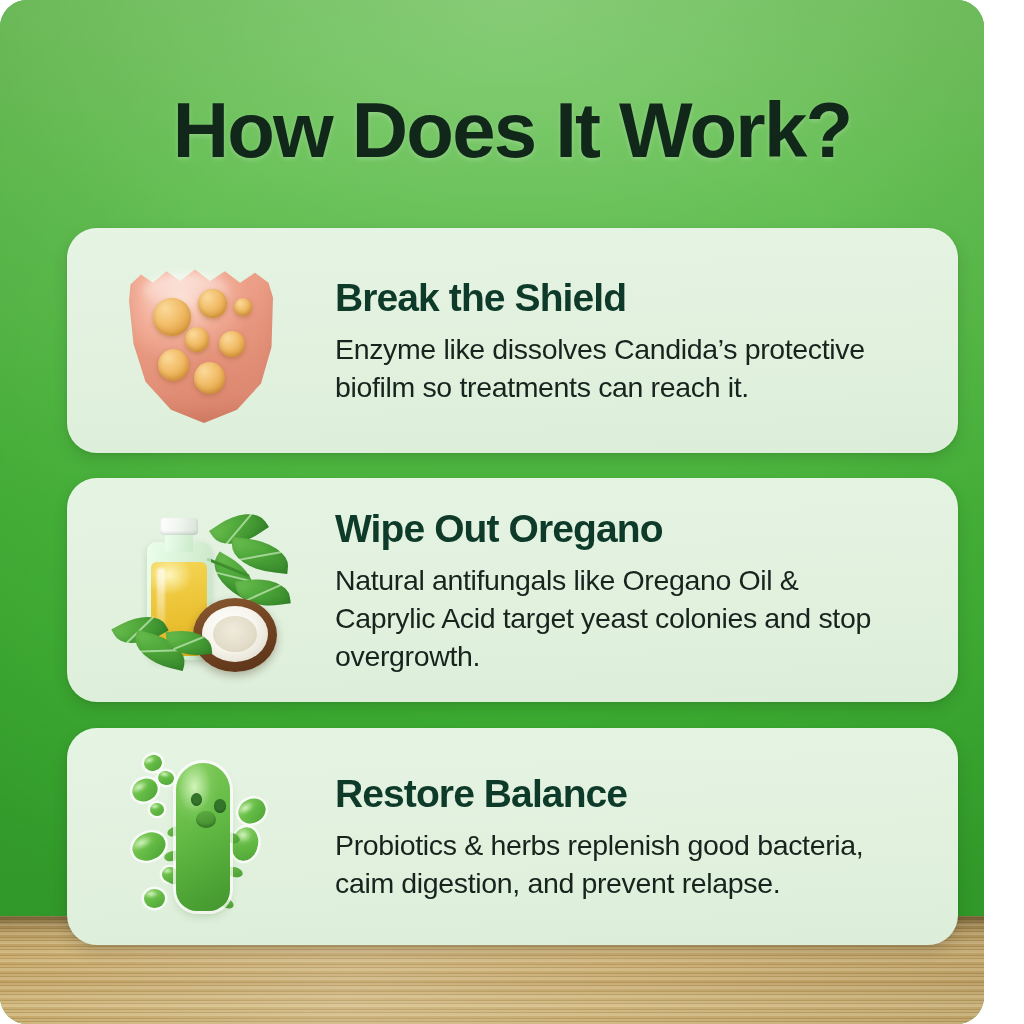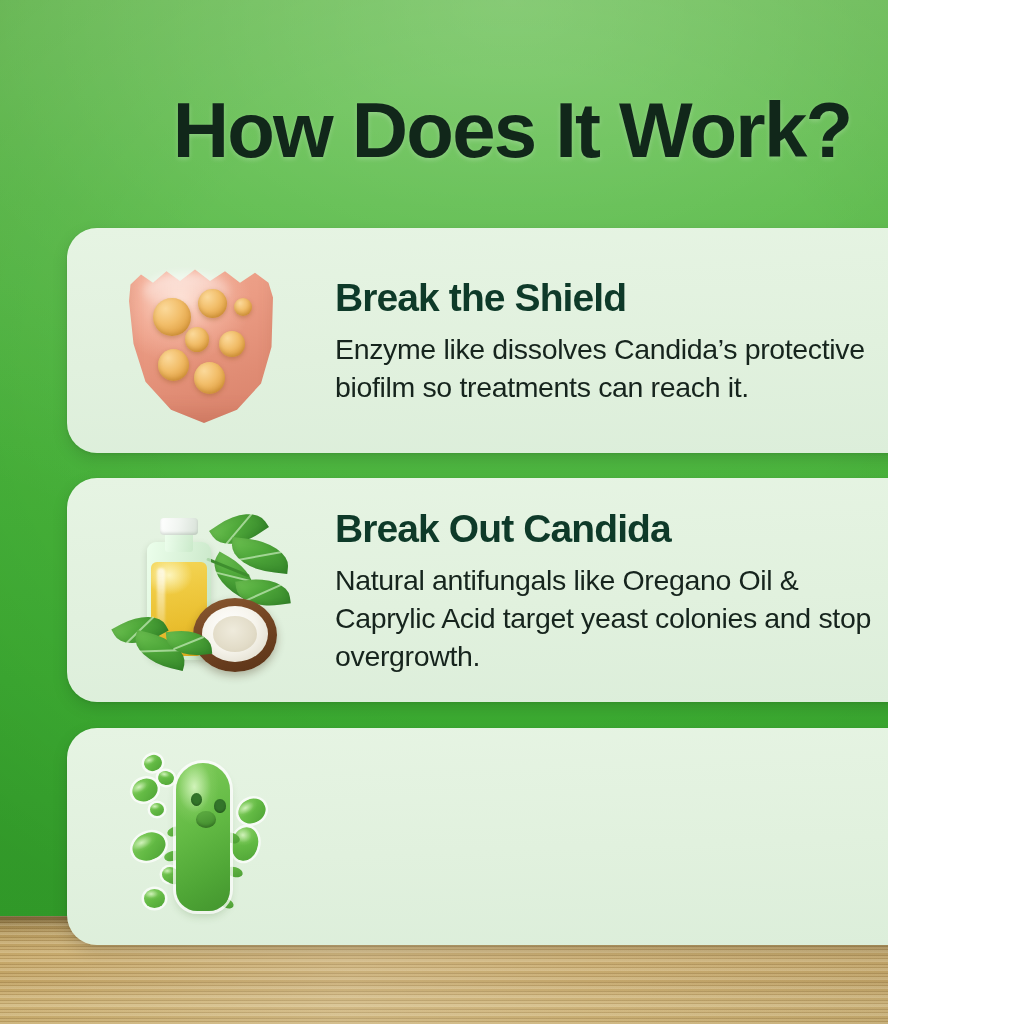--- a/index.html
+++ b/index.html
@@ -6,24 +6,25 @@
     margin: 0;
     padding: 0;
     background: #ffffff;
   }
   body {
     font-family: "Liberation Sans", sans-serif;
   }
 
   .poster {
     position: relative;
-    width: 888px;
+    width: 984px;
     height: 1024px;
     overflow: hidden;
     background: #4CB23C;
+    border-radius: 27px;
   }
 
   
   .wall {
     position: absolute;
     left: 0; top: 0;
     width: 1024px;
     height: 918px;
     background:
       radial-gradient(ellipse 120% 85% at 50% 0%, rgba(255,255,255,0.22) 0%, rgba(255,255,255,0.06) 45%, rgba(255,255,255,0) 75%),
@@ -373,21 +374,21 @@
         <div class="coconut">
           <div class="coconut-flesh"></div>
           <div class="coconut-core"></div>
         </div>
         <div class="leaf lf5"></div>
         <div class="leaf lf6"></div>
         <div class="leaf lf7"></div>
       </div>
     </div>
     <div class="card-text">
-      <p class="card-heading">Break Out Candida</p>
+      <p class="card-heading">Wipe Out Oregano</p>
       <p class="card-body">Natural antifungals like Oregano Oil &amp; Caprylic Acid target yeast colonies and stop overgrowth.</p>
     </div>
   </div>
 
   <div class="card card-3">
     <div class="icon-slot">
       <div class="probio-wrap">
         <div class="blob bb1"></div>
         <div class="blob bb2"></div>
         <div class="blob bb3"></div>
@@ -402,15 +403,19 @@
         <div class="pilus pl3"></div>
         <div class="pilus pl4"></div>
         <div class="pilus pl5"></div>
         <div class="pilus pl6"></div>
         <div class="bac-body"></div>
         <div class="bac-eye eye-l"></div>
         <div class="bac-eye eye-r"></div>
         <div class="bac-mouth"></div>
       </div>
     </div>
+    <div class="card-text">
+      <p class="card-heading">Restore Balance</p>
+      <p class="card-body">Probiotics &amp; herbs replenish good bacteria, caim digestion, and prevent relapse.</p>
+    </div>
   </div>
 
 </div>
 
 </body></html>

